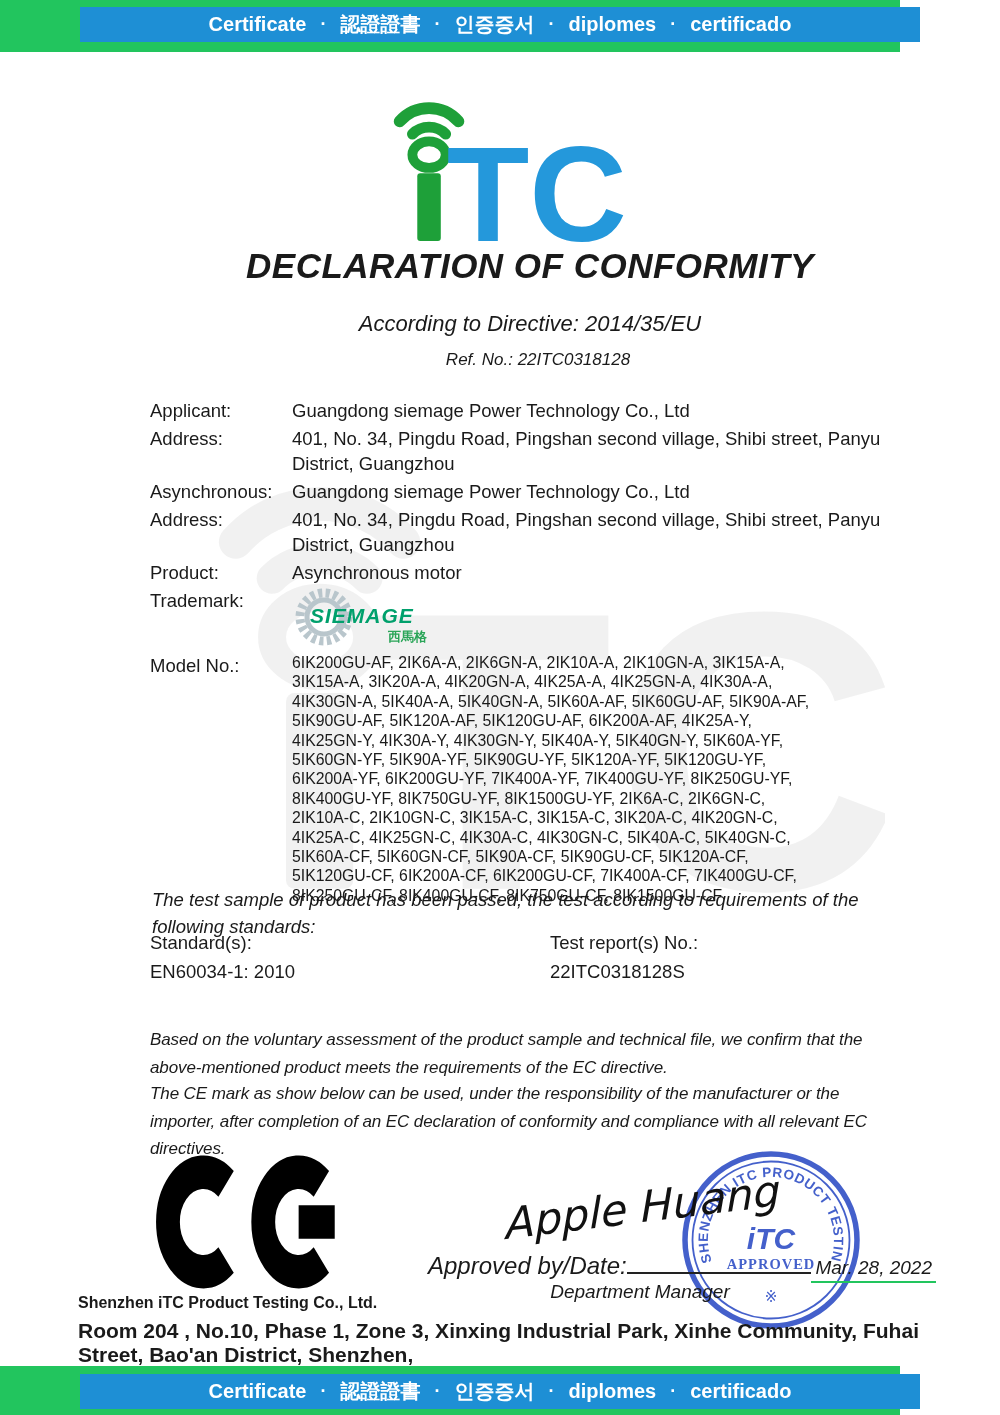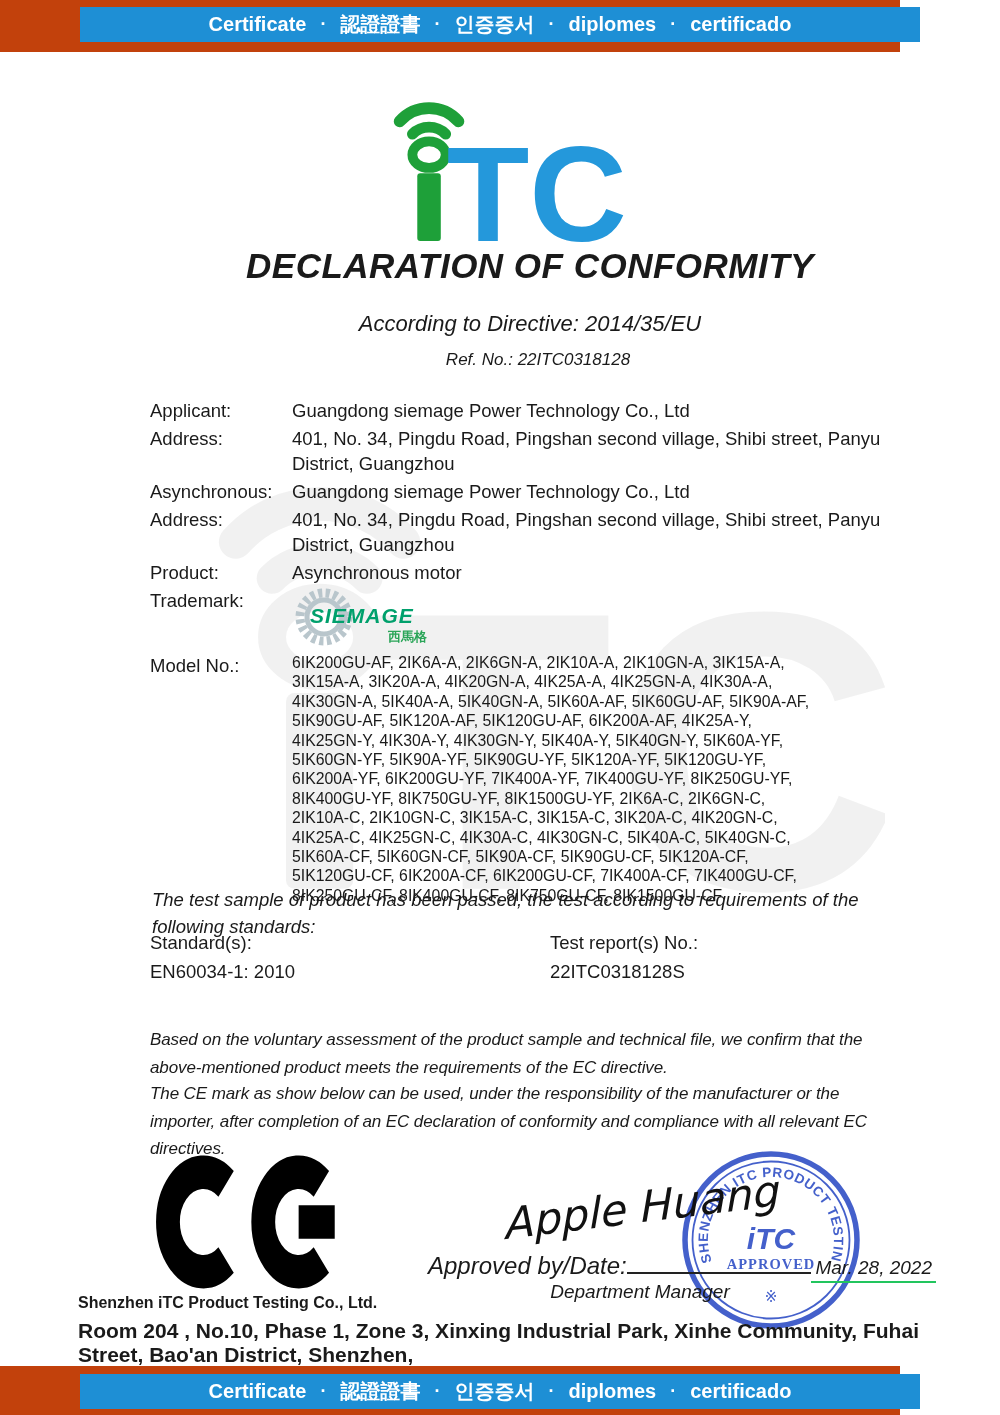--- a/index.html
+++ b/index.html
@@ -1,19 +1,19 @@
 <!DOCTYPE html>
 <html><head>
 <meta charset="utf-8">
 <style>
   html,body{margin:0;padding:0;background:#fff;}
   .page{position:relative;width:1000px;height:1415px;background:#fff;overflow:hidden;
         font-family:"Liberation Sans",sans-serif;color:#1a1a1a;}
   
-  .band{position:absolute;left:0;width:900px;height:52px;background:#c2410c;}
+  .band{position:absolute;left:0;width:900px;height:52px;background:#22c55e;}
   .band.top{top:0;} .band.bottom{top:1366px;height:49px;}
   .bandstrip{position:absolute;left:80px;top:7px;width:840px;height:35px;background:#1e8fd5;
              display:flex;align-items:center;justify-content:center;gap:14px;
              color:#fff;font-weight:bold;font-size:20px;white-space:nowrap;}
   .band.bottom .bandstrip{top:8px;}
   .bandstrip .dot{font-size:18px;}
   
   .wm{position:absolute;left:185px;top:430px;z-index:0;opacity:0.5;}
   
   .logo{position:absolute;left:382px;top:84px;z-index:1;}

